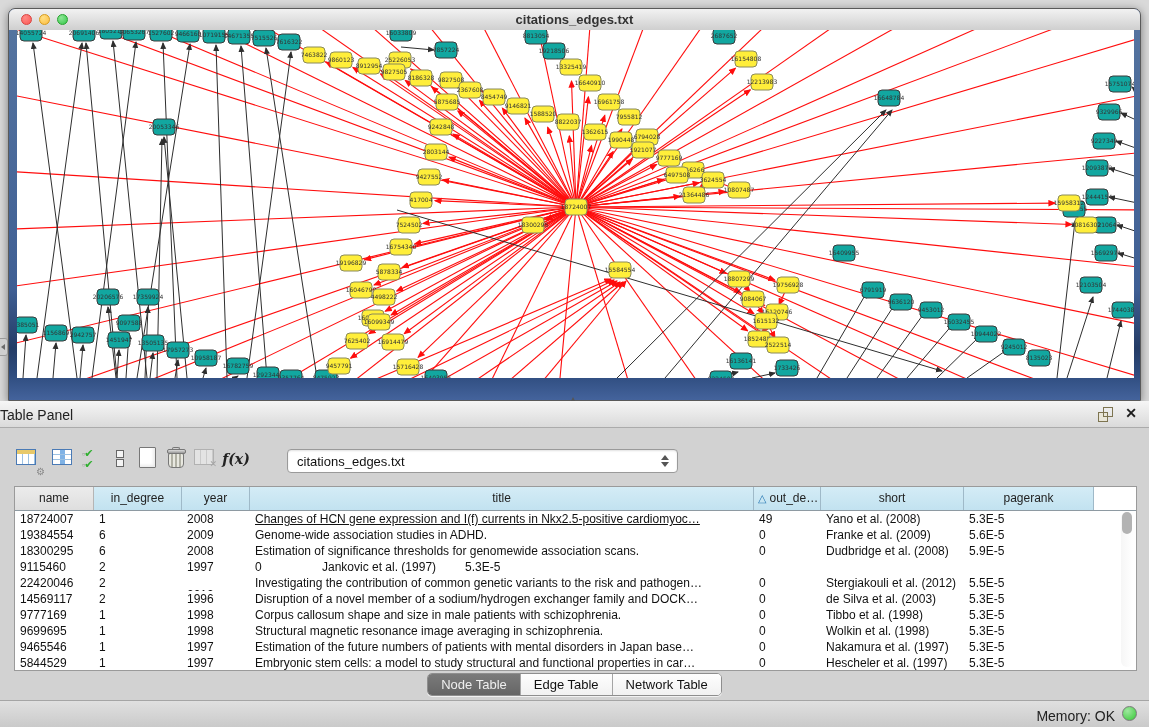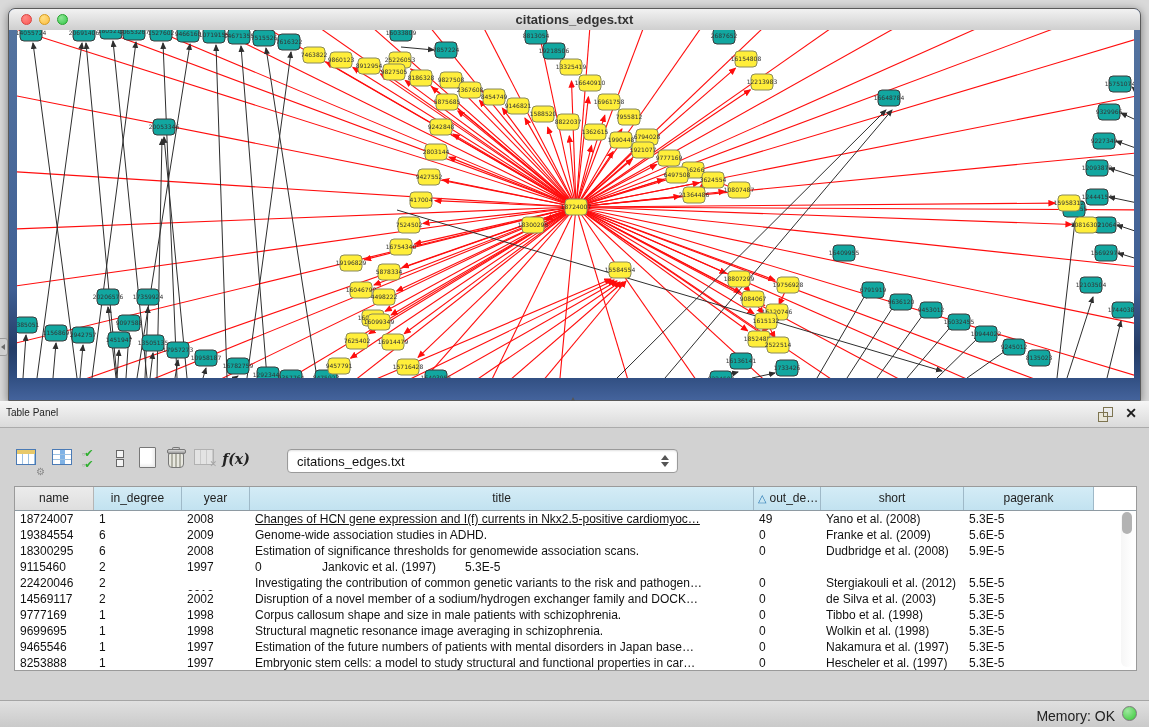--- a/index.html
+++ b/index.html
@@ -20,21 +20,21 @@
   #net-canvas{position:absolute;left:8px;top:0px;width:1117px;height:348px;background:#fff;overflow:hidden;}
   #net-svg{display:block;}
 
   
   #edge-tab{position:absolute;left:0;top:338px;width:7px;height:16px;background:#cfcfcf;border:1px solid #9a9a9a;border-left:none;border-radius:0 3px 3px 0;}
   #edge-tab:after{content:"";position:absolute;left:1px;top:5px;border-right:4px solid #6a6a6a;border-top:3px solid transparent;border-bottom:3px solid transparent;}
 
   
   #table-panel{position:absolute;left:0;top:401px;width:1149px;height:326px;background:#d2d2d2;}
   .panel-titlebar{height:26px;background:linear-gradient(#f6f6f6,#dadada);border-bottom:1px solid #ababab;position:relative;}
-  .panel-titlebar .ptitle{position:absolute;left:6px;top:6px;font-size:10px;color:#222;}
+  .panel-titlebar .ptitle{position:absolute;left:0;top:6px;font-size:14px;color:#222;}
   .float-ic{position:absolute;right:36px;top:6px;width:15px;height:14px;}
   .float-ic .sq1{position:absolute;left:0;top:5px;width:8px;height:8px;border:1px solid #7d7450;background:#e9e6d8;}
   .float-ic .sq2{position:absolute;left:5px;top:0;width:8px;height:8px;border:1px solid #7d7450;background:transparent;}
   .close-ic{position:absolute;right:12px;top:4px;font-size:14px;font-weight:bold;color:#1c1c1c;line-height:16px;}
   .splitter-handle{position:absolute;left:567px;top:-5px;width:12px;height:5px;color:#555;font-size:8px;line-height:5px;text-align:center;}
 
   .toolbar{position:absolute;left:0;top:26px;width:100%;height:58px;}
   .tbtn{position:absolute;top:18px;width:28px;height:28px;}
   
   .mtab{position:absolute;left:2px;top:4px;width:20px;height:16px;border:1px solid #4a7ab5;background:
@@ -833,21 +833,21 @@
           <div class="tcell" style="width: 88px;">2</div>
           <div class="tcell" style="width: 68px; margin-top: 12px;">2012</div>
           <div class="tcell" style="width: 504px;">Investigating the contribution of common genetic variants to the risk and pathogen…</div>
           <div class="tcell" style="width: 67px;">0</div>
           <div class="tcell" style="width: 143px;">Stergiakouli et al. (2012)</div>
           <div class="tcell" style="width: 130px;">5.5E-5</div>
         </div>
         <div class="trow">
           <div class="tcell" style="width: 79px;">14569117</div>
           <div class="tcell" style="width: 88px;">2</div>
-          <div class="tcell" style="width: 68px;">2002</div>
+          <div class="tcell" style="width: 68px;">1996</div>
           <div class="tcell" style="width: 504px;">Disruption of a novel member of a sodium/hydrogen exchanger family and DOCK…</div>
           <div class="tcell" style="width: 67px;">0</div>
           <div class="tcell" style="width: 143px;">de Silva et al. (2003)</div>
           <div class="tcell" style="width: 130px;">5.3E-5</div>
         </div>
         <div class="trow">
           <div class="tcell" style="width: 79px;">9777169</div>
           <div class="tcell" style="width: 88px;">1</div>
           <div class="tcell" style="width: 68px;">1998</div>
           <div class="tcell" style="width: 504px;">Corpus callosum shape and size in male patients with schizophrenia.</div>
@@ -867,32 +867,39 @@
         <div class="trow">
           <div class="tcell" style="width: 79px;">9465546</div>
           <div class="tcell" style="width: 88px;">1</div>
           <div class="tcell" style="width: 68px;">1997</div>
           <div class="tcell" style="width: 504px;">Estimation of the future numbers of patients with mental disorders in Japan base…</div>
           <div class="tcell" style="width: 67px;">0</div>
           <div class="tcell" style="width: 143px;">Nakamura et al. (1997)</div>
           <div class="tcell" style="width: 130px;">5.3E-5</div>
         </div>
         <div class="trow">
-          <div class="tcell" style="width: 79px;">8253888</div>
+          <div class="tcell" style="width: 79px;">5844529</div>
           <div class="tcell" style="width: 88px;">1</div>
           <div class="tcell" style="width: 68px;">1997</div>
           <div class="tcell" style="width: 504px;">Embryonic stem cells: a model to study structural and functional properties in car…</div>
           <div class="tcell" style="width: 67px;">0</div>
           <div class="tcell" style="width: 143px;">Hescheler et al. (1997)</div>
           <div class="tcell" style="width: 130px;">5.3E-5</div>
         </div>
       </div>
     <div class="vscroll">
         <div class="vthumb"></div>
       </div>
   </div>
 
+  <div class="tabbar">
+    <div class="seg-group" id="seg-group">
+        <div class="seg active">Node Table</div>
+        <div class="seg">Edge Table</div>
+        <div class="seg">Network Table</div>
+      </div>
+  </div>
 
   <div class="statusbar">
     <div class="mem">Memory: OK</div>
     <div class="memdot"></div>
   </div>
 </div>
 
 </body></html>

